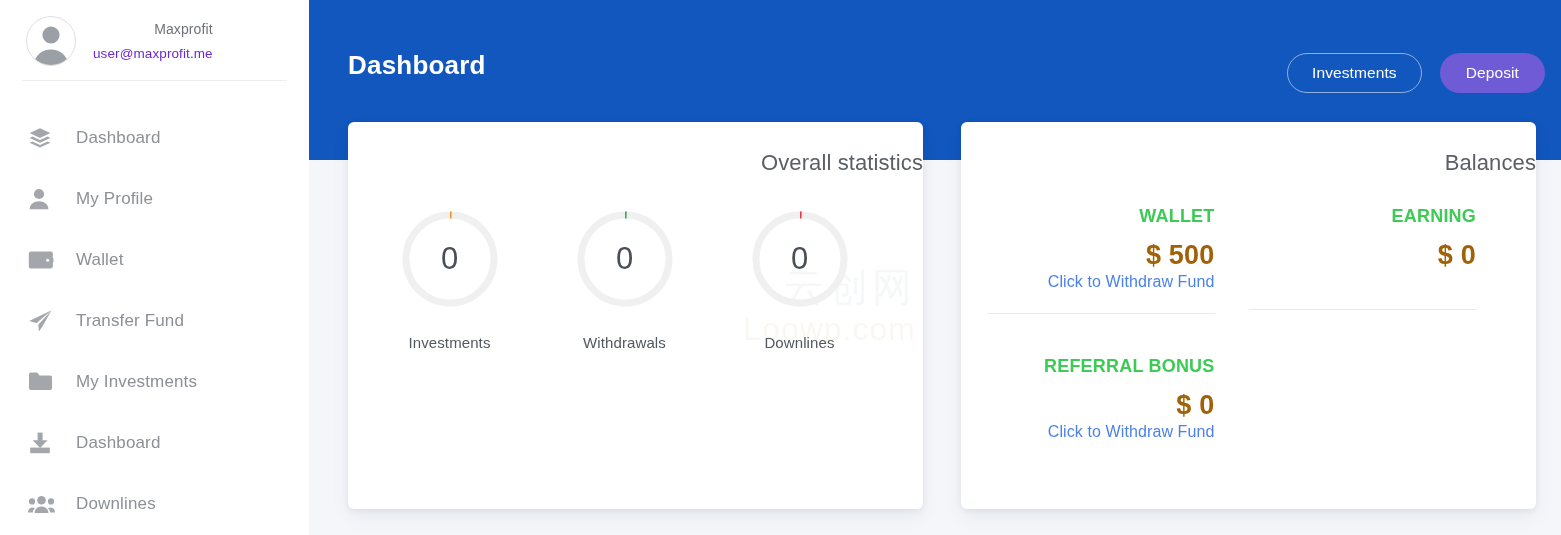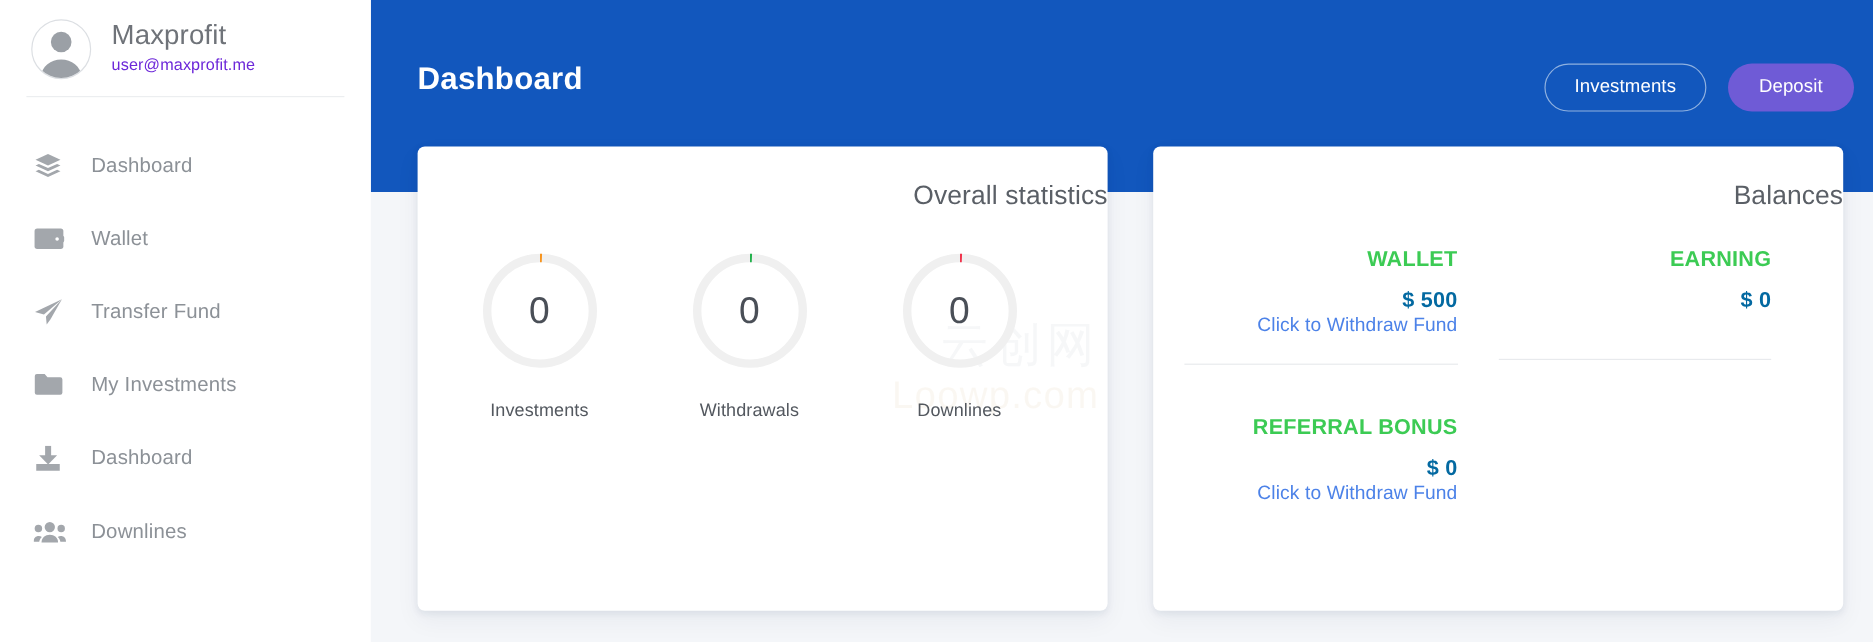--- a/index.html
+++ b/index.html
@@ -43,25 +43,26 @@
     overflow: hidden;
   }
   .avatar svg { position: absolute; left: 0; top: 0; }
   .profile-text {
     margin-left: 17px;
     display: flex;
     flex-direction: column;
     justify-content: center;
   }
   .profile-name {
-    font-size: 23px;
+    font-size: 14px;
     color: #6f7379;
     font-weight: 400;
     line-height: 26px;
     letter-spacing: .1px;
+    text-align: right;
   }
   .profile-email {
     font-size: 13.5px;
     color: #6d28d9;
     font-weight: 400;
     line-height: 24px;
     letter-spacing: .1px;
   }
   .sidebar-sep {
     height: 1px;
@@ -254,23 +255,23 @@
     position: relative;
   }
   .bal-cell.row2 { padding-top: 42px; }
   .bal-label {
     font-size: 18px;
     font-weight: 700;
     color: #3ccb54;
     letter-spacing: .2px;
   }
   .bal-amount {
-    font-size: 18px;
+    font-size: 27px;
     font-weight: 700;
-    color: #0369a1;
+    color: #a16207;
     margin-top: 13px;
     letter-spacing: .2px;
   }
   .bal-link {
     display: block;
     font-size: 16px;
     color: #4c82e8;
     margin-top: 2px;
     text-decoration: none;
     cursor: pointer;
@@ -311,20 +312,29 @@
         <span class="nav-icon">
           <svg width="24" height="24" viewBox="0 0 24 24" fill="#a3a7ac">
             <path d="M12 2.3 1.6 7.1 12 11.9l10.4-4.8z"></path>
             <path d="M12 14.1 4.4 10.6l-2.8 1.3L12 16.7l10.4-4.8-2.8-1.3z"></path>
             <path d="M12 18.9 4.4 15.4l-2.8 1.3L12 21.5l10.4-4.8-2.8-1.3z"></path>
           </svg>
         </span>
         <span class="nav-label">Dashboard</span>
       </div>
 
+      <div class="nav-item">
+        <span class="nav-icon">
+          <svg width="22" height="24" viewBox="0 0 22 24" fill="#a3a7ac">
+            <circle cx="11" cy="7" r="5.1"></circle>
+            <path d="M1.6 22.2c0-5 4.2-8 9.4-8s9.4 3 9.4 8z"></path>
+          </svg>
+        </span>
+        <span class="nav-label">My Profile</span>
+      </div>
 
       <div class="nav-item">
         <span class="nav-icon">
           <svg width="26" height="22" viewBox="0 0 26 22" fill="#a3a7ac">
             <rect x="0.8" y="2.4" width="24" height="17" rx="2.2"></rect>
             <rect x="14" y="8.4" width="11.5" height="5.6" rx="1.6" fill="#a3a7ac"></rect>
             <circle cx="19.6" cy="11.2" r="1.5" fill="#ffffff"></circle>
           </svg>
         </span>
         <span class="nav-label">Wallet</span>

